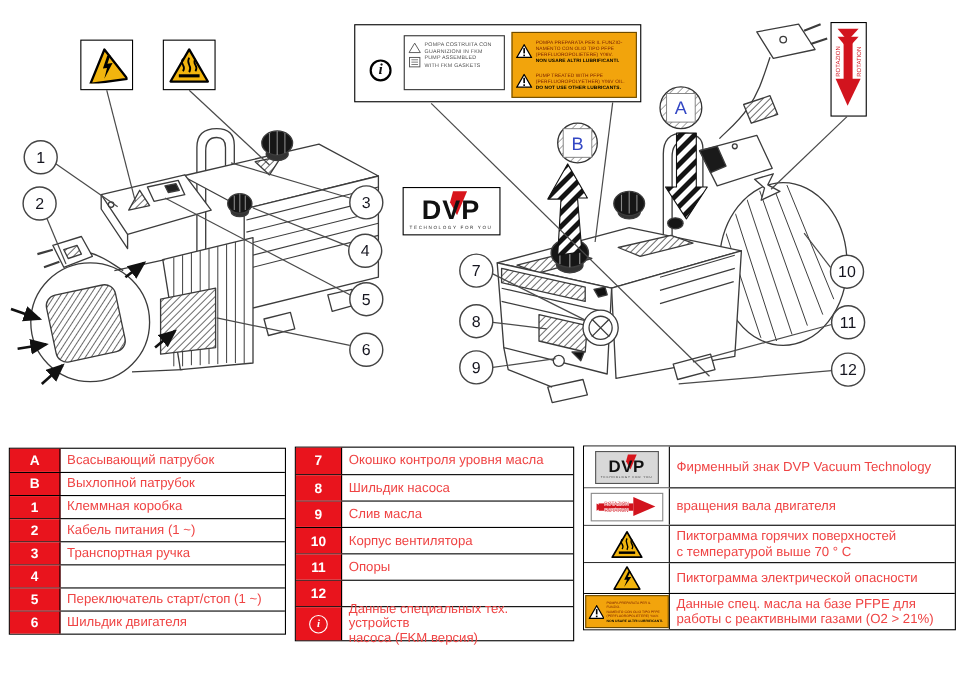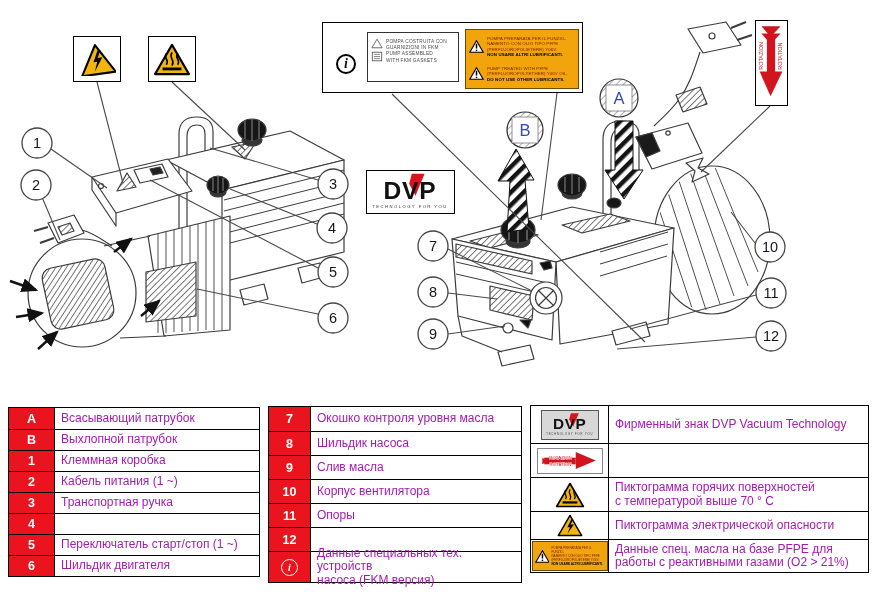--- a/index.html
+++ b/index.html
@@ -29,21 +29,21 @@
   .dvpbox{border:1.6px solid #000;background:#fff;display:flex;align-items:center;justify-content:center}
   .rotv{border:1.6px solid #000;background:#fff}
 
   
   .tbl{position:absolute;border:1.5px solid #000;background:#fff}
   .trow{display:flex;align-items:stretch;border-top:1px solid #000;box-sizing:border-box}
   .trow:first-child{border-top:none}
   .kcell{width:46px;flex:none;background:#e9141d;color:#fff;font-weight:bold;font-size:12.5px;
          display:flex;align-items:center;justify-content:center;border-right:1px solid #000;box-sizing:border-box}
   .tcell{flex:1;display:flex;flex-direction:column;justify-content:center;padding:1px 6px;
-         font-size:12px;line-height:1.12;color:#a21caf;box-sizing:border-box}
+         font-size:12px;line-height:1.12;color:#ef4444;box-sizing:border-box}
   .icell{width:78px;flex:none;display:flex;align-items:center;justify-content:center;
          border-right:1px solid #000;box-sizing:border-box;background:#fff}
   .tbl-left .trow{height:21px}
   .tbl-mid .trow{height:24px}
   .tbl-mid .trow.rh-lg{height:31px}
   .ci{width:15px;height:15px;border:1.8px solid #fff;border-radius:50%;display:flex;align-items:center;
       justify-content:center;font:italic bold 10px "Liberation Serif","DejaVu Serif",serif;color:#fff}
   .tico-dvp{width:56px;height:28px;background:#d8d8d8;border:1px solid #555;display:flex;align-items:center;justify-content:center}
   .tico-rot{width:64px;height:24px;background:#fff;border:1px solid #888;display:flex;align-items:center;justify-content:center}
   .tico-pfpe{width:76px;height:30px;background:#f2a40c;border:1px solid #6b4a00;display:flex;align-items:center;gap:2px;padding:1px 2px;box-sizing:border-box}
@@ -455,20 +455,21 @@
           <svg width="60" height="21" viewBox="0 0 62 22">
             <polygon points="2,8 2,15 8,11.5" fill="#d2141e"></polygon>
             <rect x="4" y="8" width="33" height="7" fill="#d2141e"></rect>
             <polygon points="37,2 37,20 58,11" fill="#d2141e"></polygon>
             <text x="21" y="9.5" text-anchor="middle" font-size="4.6" fill="#d2141e" style="paint-order:stroke;stroke:#fff;stroke-width:0.9">ROTAZION</text>
             <text x="21" y="16.5" text-anchor="middle" font-size="4.6" fill="#d2141e" style="paint-order:stroke;stroke:#fff;stroke-width:0.9">ROTATION</text>
           </svg>
         </span>
       </div>
       <div class="tcell">
+          <span>вращения вала двигателя</span>
         </div>
     </div>
     <div class="trow" style="height:34px">
       <div class="icell">
         <svg width="30" height="26" viewBox="0 0 40 35">
           <polygon points="20,2 38,33 2,33" fill="#f2b50e" stroke="#000" stroke-width="2.2" stroke-linejoin="round"></polygon>
           <path d="M14,11 q-2,3 0,6 q2,3 0,6 M20,10 q-2,3.5 0,7 q2,3.5 0,7 M26,11 q-2,3 0,6 q2,3 0,6" fill="none" stroke="#000" stroke-width="1.7"></path>
           <rect x="10" y="26" width="20" height="3" fill="#000"></rect>
         </svg>
       </div>

